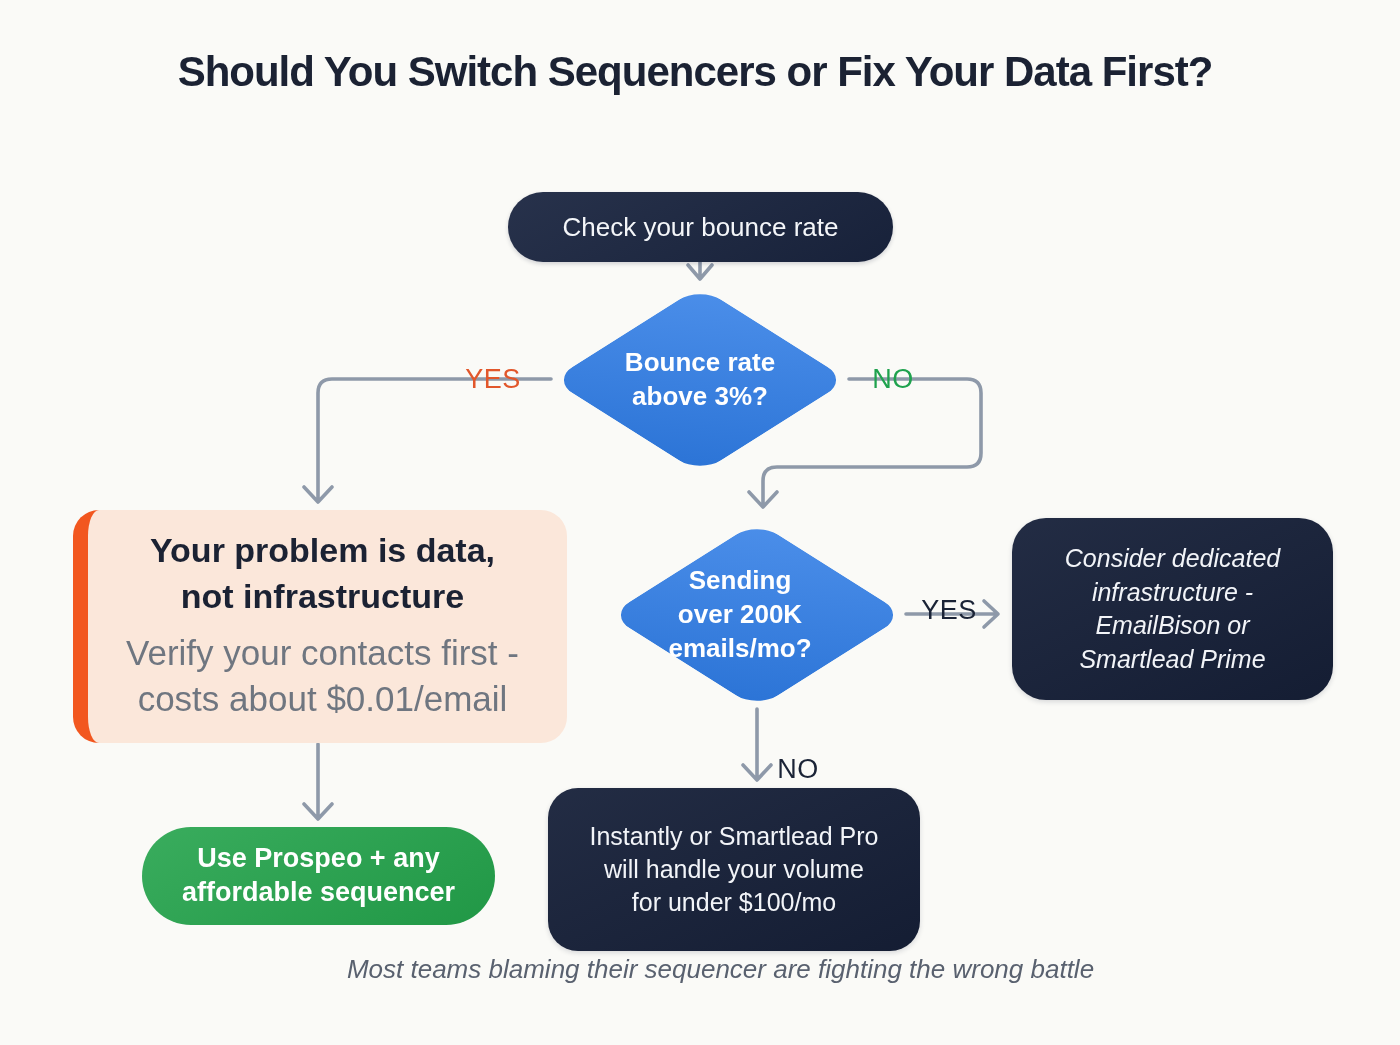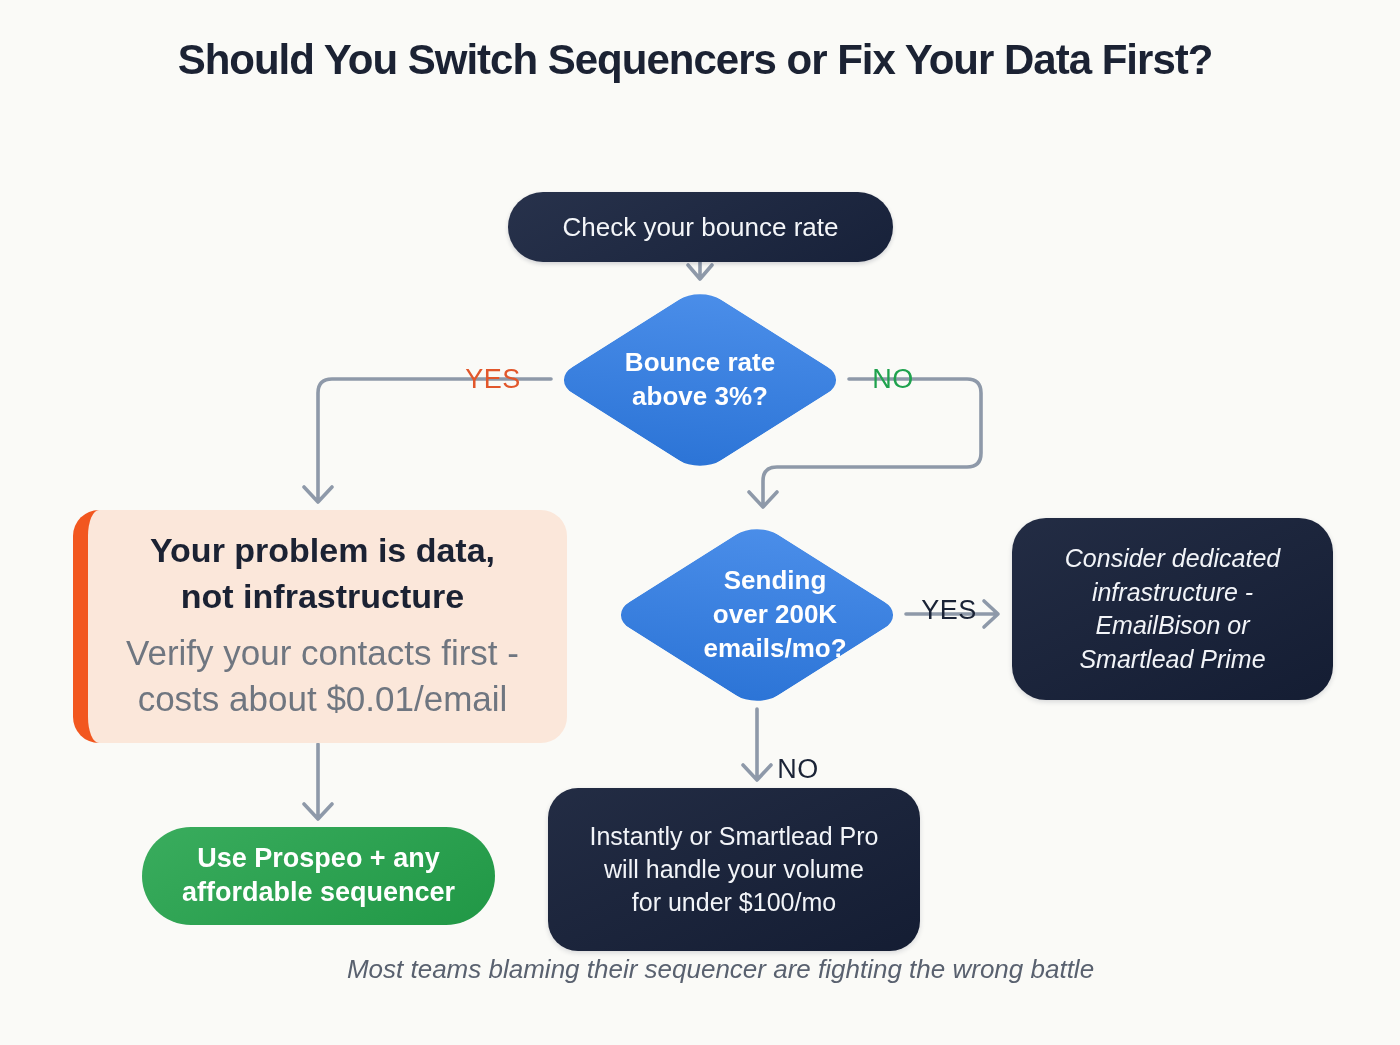--- a/index.html
+++ b/index.html
@@ -20,21 +20,21 @@
   html,body{background:#fff;}
   body{font-family:"Liberation Sans",sans-serif;}
   .canvas{
     position:relative;width:1400px;height:1045px;overflow:hidden;
     background:var(--background);
   }
   .abs{position:absolute;}
   .pre{white-space:pre-line;}
 
   .page-title{
-    left:0;top:36px;width:1390px;text-align:center;
+    left:0;top:48px;width:1390px;text-align:center;
     font-size:42px;font-weight:bold;letter-spacing:-1px;color:#1B2233;
   }
 
   .start-pill{
     left:508px;top:144px;width:385px;height:70px;border-radius:35px;
     background:#1A2540;
     background-image:linear-gradient(150deg,rgba(255,255,255,.06),rgba(0,0,0,.10));
     display:flex;align-items:center;justify-content:center;
     color:#F4F6F9;font-size:26px;
     box-shadow:0 2px 4px rgba(20,30,55,.18);
@@ -46,21 +46,21 @@
     background:var(--blue);
     background-image:linear-gradient(145deg,rgba(255,255,255,.14),rgba(0,0,0,.07));
   }
   .diamond1-shape{left:595px;top:275px;transform:scaleY(0.63) rotate(45deg);}
   .diamond2-shape{left:652px;top:510px;transform:scaleY(0.63) rotate(45deg);}
   .diamond-label{
     display:flex;align-items:center;justify-content:center;text-align:center;
     color:#fff;font-weight:bold;font-size:26px;line-height:1.3;
   }
   .diamond1-label{left:560px;top:325px;width:280px;height:110px;}
-  .diamond2-label{left:635px;top:560px;width:280px;height:110px;}
+  .diamond2-label{left:600px;top:560px;width:280px;height:110px;}
 
   .branch-label{font-size:27px;font-weight:normal;letter-spacing:.5px;margin-top:24px;}
   .label-yes-1{left:450px;top:340px;width:86px;text-align:center;color:var(--yes-orange);}
   .label-no-1{left:858px;top:340px;width:70px;text-align:center;color:var(--no-green);}
   .label-yes-2{left:916px;top:571px;width:66px;text-align:center;color:var(--navy);}
   .label-no-2{left:768px;top:730px;width:60px;text-align:center;color:var(--navy);}
 
   .problem-card{
     left:73px;top:510px;width:494px;height:233px;border-radius:26px;
     background:var(--peach);border-left:15px solid var(--orange);

